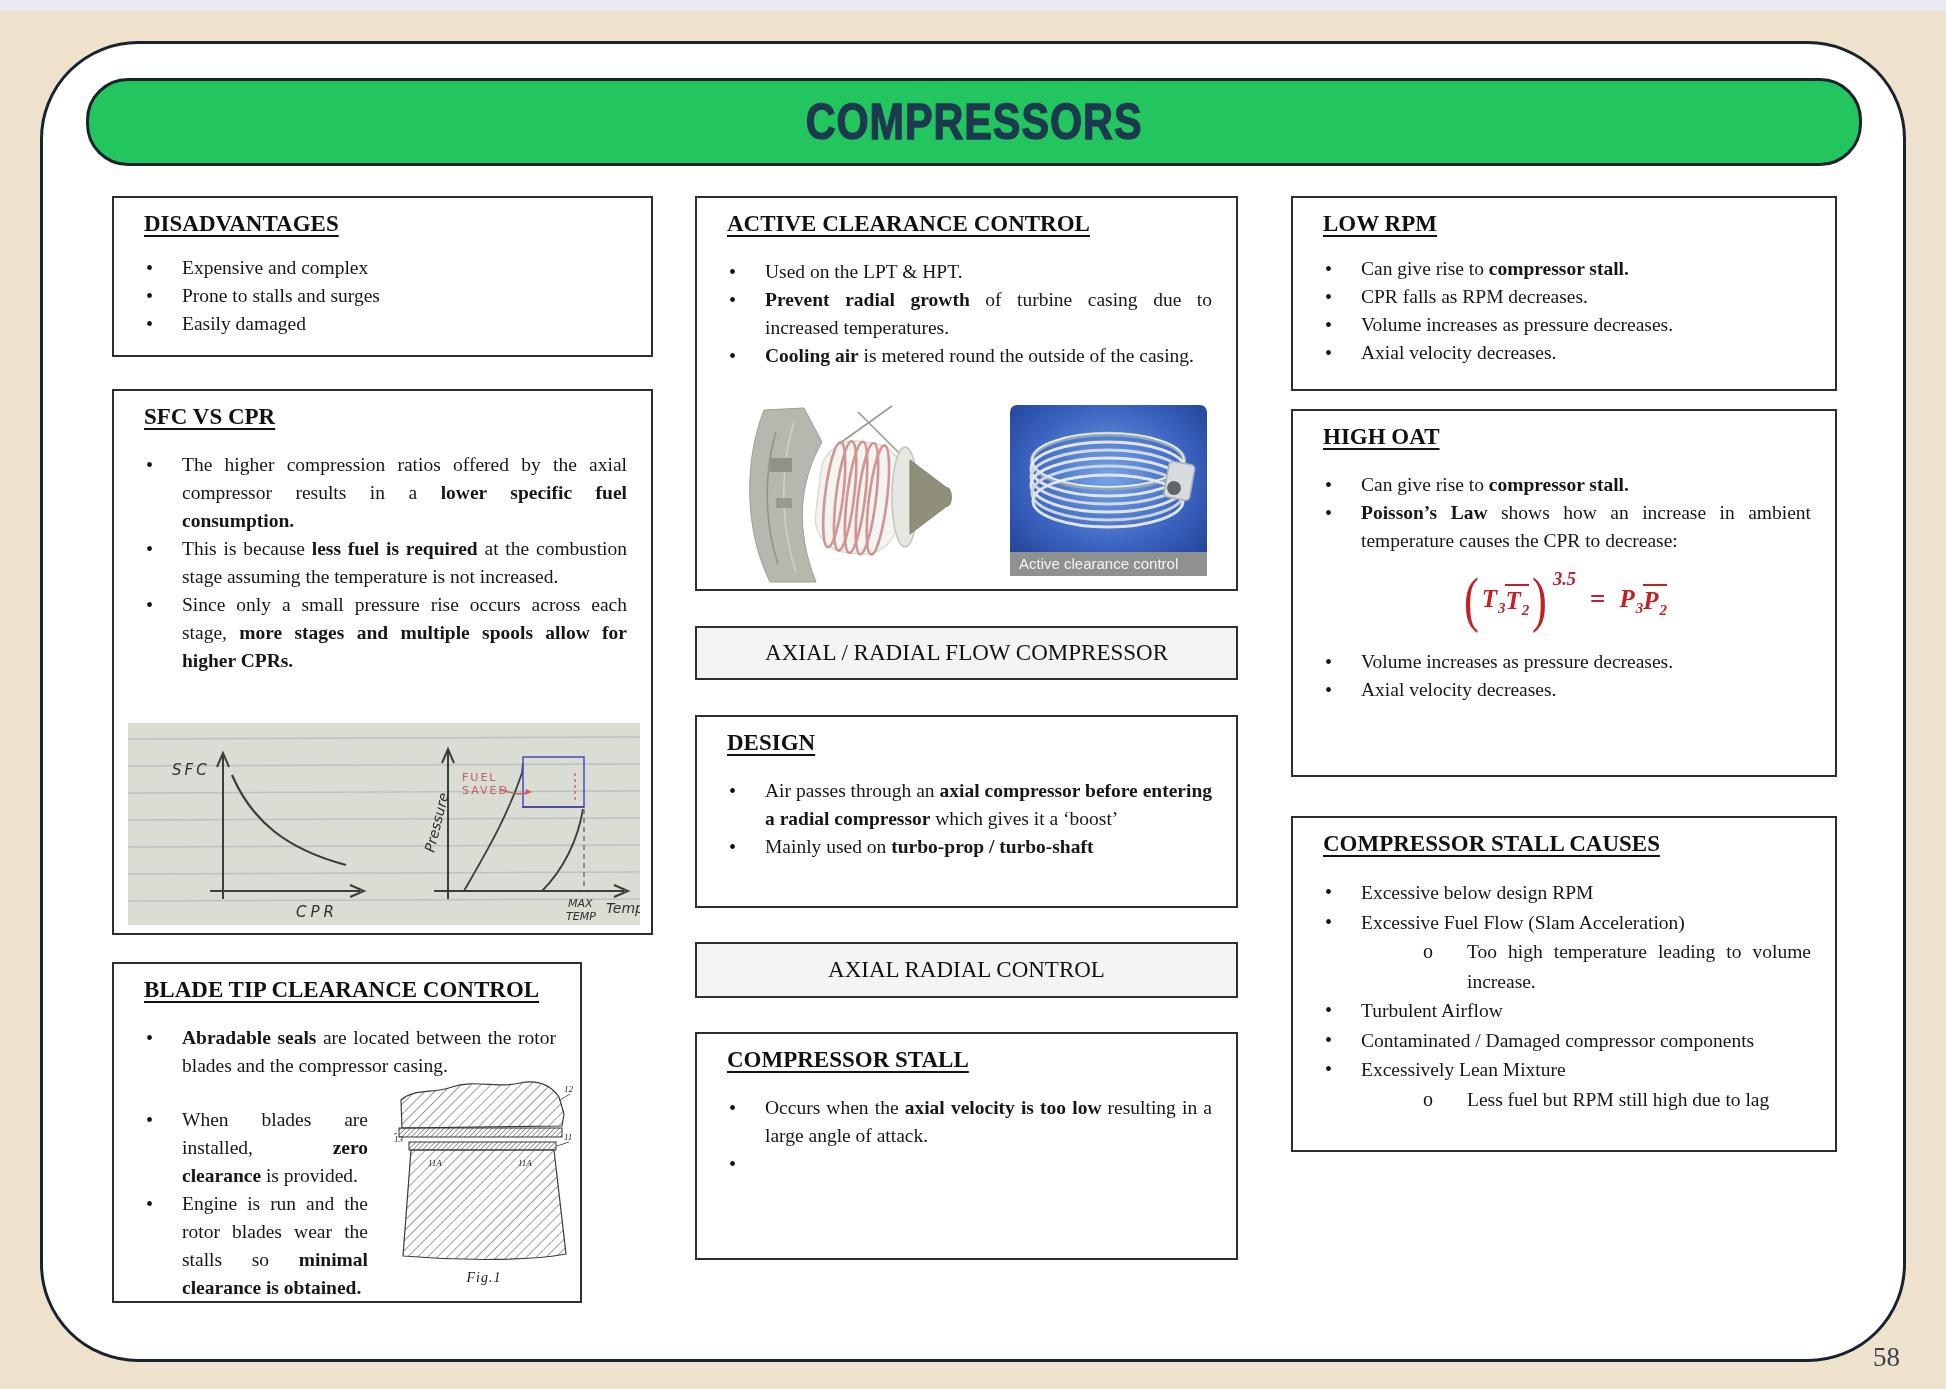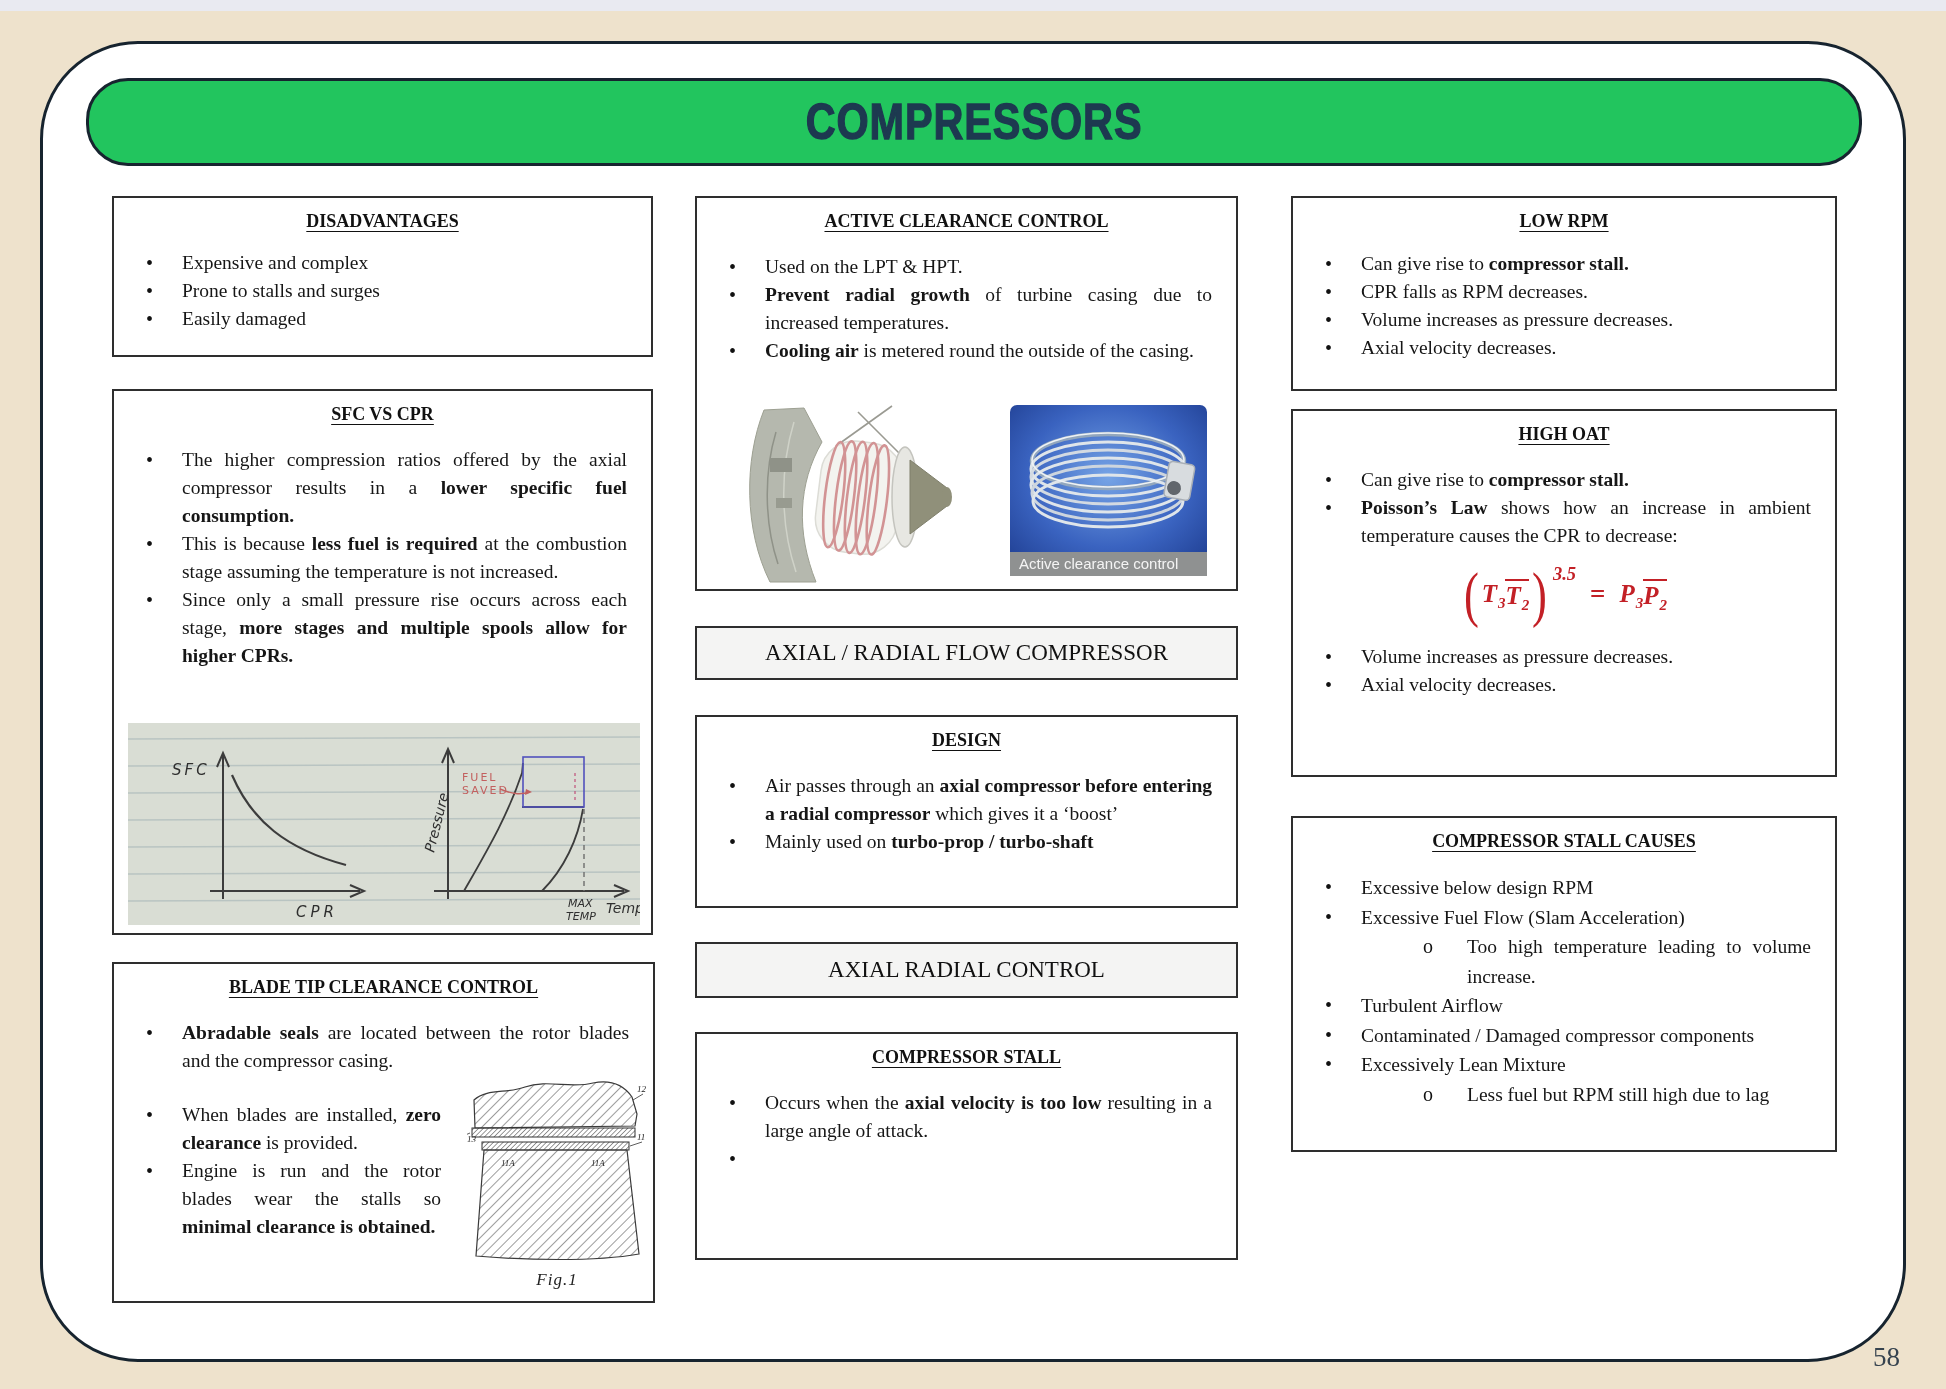--- a/index.html
+++ b/index.html
@@ -10,41 +10,41 @@
         border:3px solid #17242f;border-radius:98px;box-sizing:border-box;}
   .banner{position:absolute;left:86px;top:78px;width:1776px;height:88px;background:#22c55e;
           border:3px solid #17242f;border-radius:42px;box-sizing:border-box;
           display:flex;align-items:center;justify-content:center;}
   .banner-title{font-family:"Liberation Sans",sans-serif;font-weight:bold;font-size:45px;
                 letter-spacing:1px;color:#1d3950;-webkit-text-stroke:1.2px #1d3950;
                 transform:scale(.92,1.12);}
   .pageno{position:absolute;right:46px;bottom:16px;font-size:27px;color:#36434f;}
 
   .box{position:absolute;background:#fff;border:2px solid #2e2e2e;box-sizing:border-box;overflow:hidden;}
-  .box-title{margin:13px 30px 0;text-align:center;font-size:18px;font-weight:bold;
+  .box-title{margin:13px 30px 0;font-size:23px;font-weight:bold;
              text-decoration:underline;text-underline-offset:4px;color:#111;}
   .hdr{background:#f4f4f3;display:flex;align-items:center;justify-content:center;}
   .hdr-title{font-size:23px;font-weight:normal;color:#111;margin:15px;}
 
   .bullets{margin-top:21px;}
   .bullet{display:flex;padding:0 24px 0 32px;}
   .mk{flex:0 0 36px;font-size:20px;line-height:28px;color:#111;}
   .bt{flex:1;font-size:19.5px;line-height:28px;text-align:justify;color:#161616;}
   .bt .b{font-weight:bold;}
   .bullet.sub{padding-left:130px;}
   .bullet.sub .mk{flex:0 0 44px;}
   .gap{margin-top:26px;}
   .wrap-fig .bt{margin-right:188px;}
   .causes .mk,.causes .bt{line-height:29.5px;}
 
   .img-abs{position:absolute;}
   .imgcaption{position:absolute;left:0;right:0;bottom:0;height:24px;background:#8f9191;
               color:#f4f4f4;font-family:"Liberation Sans",sans-serif;font-size:15px;
               line-height:24px;padding-left:9px;}
-  .figcap{text-align:center;font-style:italic;font-size:17px;letter-spacing:1px;color:#222;margin-top:2px;}
+  .figcap{text-align:center;font-style:italic;font-size:14px;letter-spacing:1px;color:#222;margin-top:2px;}
 
   .formula{display:flex;justify-content:center;align-items:center;margin-top:18px;
            color:#c32026;font-weight:bold;font-style:italic;}
   .paren{font-size:62px;font-weight:normal;font-style:normal;line-height:.85;transform:scaleX(.72);}
   .frac{display:inline-flex;flex-direction:row;align-items:center;font-size:25px;line-height:1.12;}
   .frac .den{border-top:2.5px solid #c32026;padding-top:1px;}
   .fs{display:inline-block;font-size:15px;transform:translateY(6px);margin-left:1px;}
   .exp{font-size:18.5px;align-self:flex-start;margin:-4px 0 0 3px;}
   .feq{font-size:27px;margin:0 14px;font-style:normal;}
 </style>
@@ -132,21 +132,21 @@
       <text x="334" y="71" font-size="11" letter-spacing="2" fill="#c2605f" font-family="DejaVu Sans">SAVED</text>
       <path d="M372,66 C384,71 392,72 402,69" stroke="#c2605f" stroke-width="1.4" fill="none"></path>
       <path d="M398,66 L404,69 L397,72" fill="#c2605f"></path>
       <text transform="translate(306,130) rotate(-76)" font-size="14" font-style="italic" fill="#2f2f2f" font-family="DejaVu Sans">Pressure</text>
       <text x="440" y="184" font-size="11" font-style="italic" fill="#2f2f2f" font-family="DejaVu Sans">MAX</text>
       <text x="438" y="197" font-size="11" font-style="italic" fill="#2f2f2f" font-family="DejaVu Sans">TEMP</text>
       <text x="478" y="190" font-size="14" font-style="italic" fill="#2f2f2f" font-family="DejaVu Sans">Temp</text>
     </svg>
   </section>
 
-  <section class="box" style="left:112px;top:962px;width:543px;height:341px;">
+  <section class="box" style="left:112px;top:962px;width:470px;height:341px;">
     <h2 class="box-title">BLADE TIP CLEARANCE CONTROL</h2>
     <div class="bullets">
       <div class="bullet">
           <span class="mk">•</span>
           <div class="bt"><span class="b">Abradable seals</span><span> are located between the rotor blades and the compressor casing.</span></div>
         </div>
       <div class="bullet gap wrap-fig">
           <span class="mk">•</span>
           <div class="bt"><span>When blades are installed, </span><span class="b">zero clearance</span><span> is provided.</span></div>
         </div>

